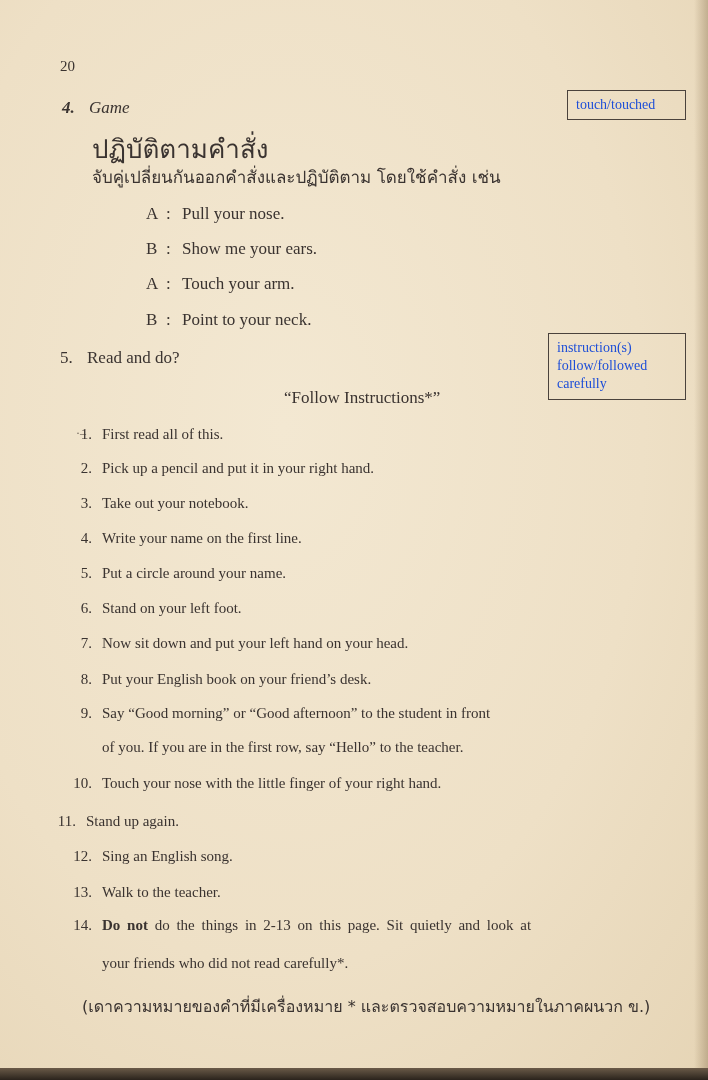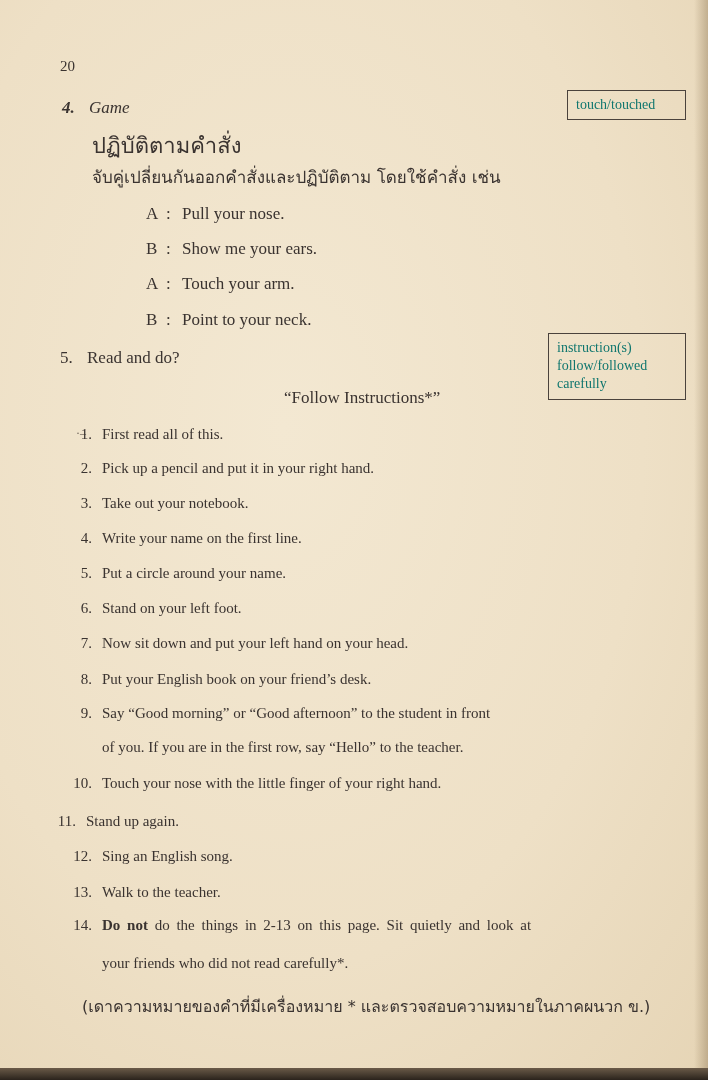--- a/index.html
+++ b/index.html
@@ -18,30 +18,30 @@
       background: linear-gradient(to right, rgba(0,0,0,0) 0%, rgba(120,95,60,0.35) 100%);
     }
     .bottom-edge {
       position: absolute; left: 0; bottom: 0; width: 708px; height: 12px;
       background: linear-gradient(to bottom, #6a5a48 0%, #2a231c 100%);
     }
     .abs { position: absolute; white-space: nowrap; }
     .page-number { left: 60px; top: 58px; font-size: 15px; }
     .section-num { font-size: 17px; }
     .sec4-title { left: 62px; top: 98px; font-size: 17px; font-style: italic; }
-    .thai-heading { left: 92px; top: 128px; font-size: 22px; font-family: Liberation Serif, serif; text-align: center; }
+    .thai-heading { left: 92px; top: 128px; font-size: 26px; font-family: Liberation Serif, serif; text-align: center; }
     .thai-sub { left: 92px; top: 163px; font-size: 17px; font-family: "DejaVu Sans", sans-serif; }
     .dialogue { font-size: 17px; }
     .dialogue .spk { display: inline-block; width: 20px; }
     .dialogue .colon { display: inline-block; width: 16px; }
     .sec5-title { left: 60px; top: 348px; font-size: 17px; }
     .instr-title { left: 284px; top: 388px; font-size: 17px; font-family: Liberation Serif, serif; }
     .vocab-box {
       position: absolute; border: 1.5px solid #4a423c; background: transparent;
-      font-size: 14px; line-height: 18px; padding: 2px 6px; color: #0f766e;
+      font-size: 14px; line-height: 18px; padding: 2px 6px; color: #1d4ed8;
     }
     .box1 { left: 567px; top: 90px; width: 101px; height: 28px; line-height: 28px; padding: 0 8px; }
     .box2 { left: 548px; top: 333px; width: 122px; height: 60px; padding: 5px 6px 0 8px; }
     .list-item { font-size: 15px; }
     .list-item .num { display: inline-block; width: 32px; text-align: right; margin-right: 10px; }
     .bold { font-weight: bold; }
     .footnote { left: 82px; top: 994px; font-size: 16px; font-family: "DejaVu Sans", sans-serif; }
     .tick-mark { left: 76px; top: 426px; font-size: 12px; color: #6a5e55; }
   </style>
 </head>

